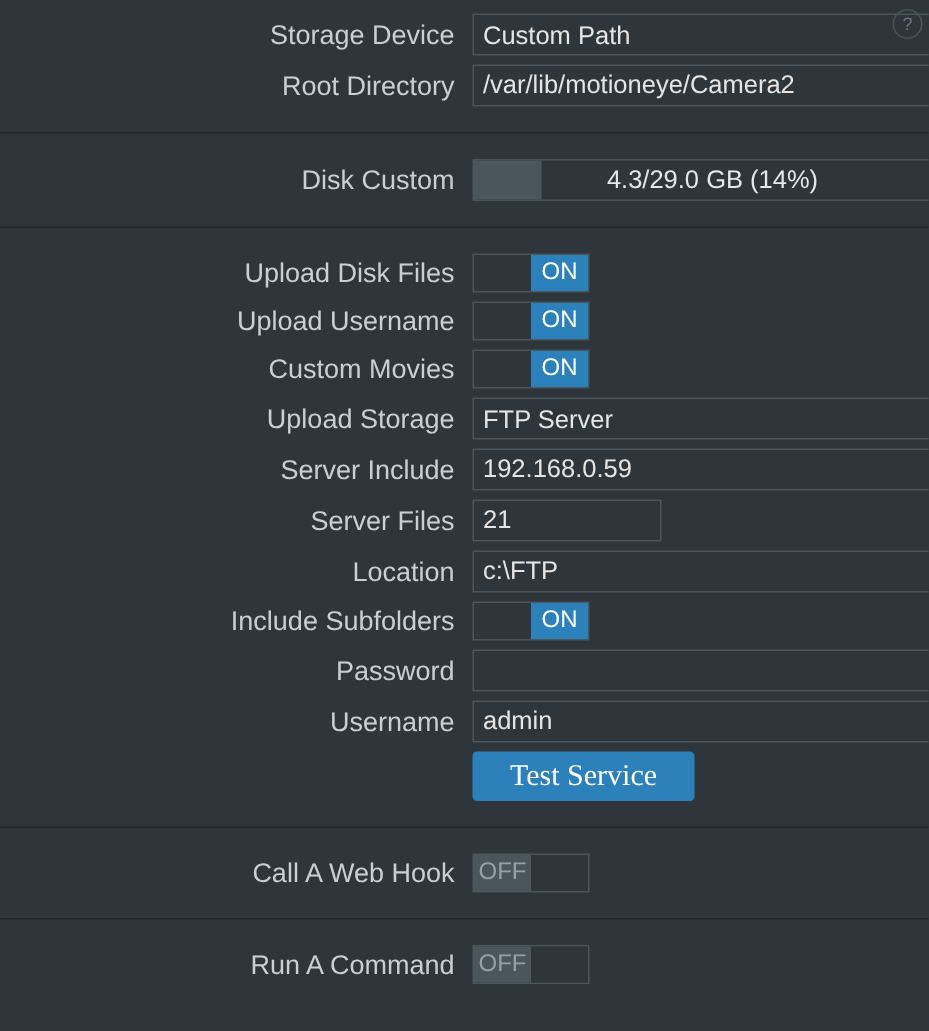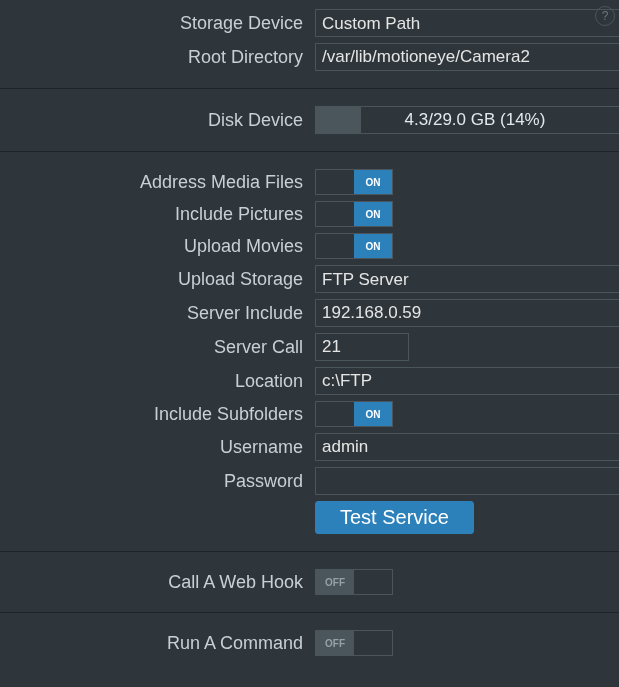--- a/index.html
+++ b/index.html
@@ -8,28 +8,28 @@
   .label{flex:0 0 250px;text-align:right;padding-right:12px;font-size:18px;}
   .ctrl{flex:1;display:flex;align-items:center;}
   hr.sep{border:none;border-top:1px solid #1e2428;margin:14px 0;}
   input[type=text], input[type=password], select{
     background:#2f363b;border:1px solid #4a555c;color:#e5e5e5;
     font-size:17px;padding:2px 6px;box-sizing:border-box;height:28px;
     font-family:inherit;
   }
   select{appearance:none;-webkit-appearance:none;-moz-appearance:none;padding-right:18px;}
   .w-full{width:320px;}
-  .w-small{width:94px;}
+  .w-small{width:126px;}
   .toggle{width:76px;height:24px;border:1px solid #4a555c;display:flex;align-items:stretch;cursor:pointer;}
-  .toggle .half{flex:1;display:flex;align-items:center;justify-content:center;font-size:10px;font-weight:bold;}
+  .toggle .half{flex:1;display:flex;align-items:center;justify-content:center;font-size:16px;font-weight:normal;}
   .toggle.on .half.on{background:#2d81bb;color:#fff;}
   .toggle.on .half.off{background:#2f363b;color:transparent;}
   .toggle.off .half.on{background:#2f363b;color:transparent;}
   .toggle.off .half.off{background:#4a555c;color:#97a0a7;}
-  .btn{background:#2d81bb;color:#fff;border:1px solid #2d81bb;font-size:20px;padding:4px 24px;cursor:pointer;border-radius:3px;font-family:Liberation Sans, sans-serif;}
+  .btn{background:#2d81bb;color:#fff;border:1px solid #2d81bb;font-size:20px;padding:4px 24px;cursor:pointer;border-radius:3px;font-family:Liberation Serif, serif;}
   .progress{width:320px;height:28px;border:1px solid #4a555c;position:relative;background:#2f363b;box-sizing:border-box;}
   .progress .fill{position:absolute;left:0;top:0;bottom:0;background:#4a555c;}
   .progress .ptxt{position:absolute;left:0;right:0;top:0;bottom:0;display:flex;align-items:center;justify-content:center;font-size:17px;color:#e2e8ec;}
   .help{position:absolute;right:4px;top:6px;width:18px;height:18px;border:1px solid #4a555c;border-radius:50%;display:flex;align-items:center;justify-content:center;color:#6a7680;font-size:12px;}
   .page{position:relative;}
 </style>
 </head>
 <body>
 
 <div class="page">
@@ -46,51 +46,51 @@
   <div class="row">
     <div class="label">Root Directory</div>
     <div class="ctrl">
       <input type="text" class="w-full" value="/var/lib/motioneye/Camera2" style="">
     </div>
   </div>
 
   <hr class="sep">
 
   <div class="row">
-    <div class="label">Disk Device</div>
+    <div class="label">Disk Custom</div>
     <div class="ctrl">
       <div class="progress">
         <div class="fill" id="disk-fill" style="width: 14%;"></div>
         <div class="ptxt">4.3/29.0 GB (14%)</div>
       </div>
     </div>
   </div>
 
   <hr class="sep">
 
   <div class="row">
-    <div class="label">Address Media Files</div>
+    <div class="label">Upload Disk Files</div>
     <div class="ctrl">
         <div class="toggle on">
           <div class="half off">OFF</div>
           <div class="half on">ON</div>
         </div>
       </div>
   </div>
   <div class="row">
-    <div class="label">Include Pictures</div>
+    <div class="label">Upload Username</div>
     <div class="ctrl">
         <div class="toggle on">
           <div class="half off">OFF</div>
           <div class="half on">ON</div>
         </div>
       </div>
   </div>
   <div class="row">
-    <div class="label">Upload Movies</div>
+    <div class="label">Custom Movies</div>
     <div class="ctrl">
         <div class="toggle on">
           <div class="half off">OFF</div>
           <div class="half on">ON</div>
         </div>
       </div>
   </div>
 
   <div class="row">
     <div class="label">Upload Storage</div>
@@ -100,50 +100,50 @@
       </select>
     </div>
   </div>
   <div class="row">
     <div class="label">Server Include</div>
     <div class="ctrl">
         <input type="text" class="w-full" value="192.168.0.59" style="">
       </div>
   </div>
   <div class="row">
-    <div class="label">Server Call</div>
+    <div class="label">Server Files</div>
     <div class="ctrl">
         <input type="text" class="w-small" value="21" style="">
       </div>
   </div>
   <div class="row">
     <div class="label">Location</div>
     <div class="ctrl">
         <input type="text" class="w-full" value="c:\FTP" style="">
       </div>
   </div>
   <div class="row">
     <div class="label">Include Subfolders</div>
     <div class="ctrl">
         <div class="toggle on">
           <div class="half off">OFF</div>
           <div class="half on">ON</div>
         </div>
       </div>
   </div>
   <div class="row">
+    <div class="label">Password</div>
+    <div class="ctrl">
+        <input type="password" class="w-full" value="" style="">
+      </div>
+  </div>
+  <div class="row">
     <div class="label">Username</div>
     <div class="ctrl">
         <input type="text" class="w-full" value="admin" style="">
-      </div>
-  </div>
-  <div class="row">
-    <div class="label">Password</div>
-    <div class="ctrl">
-        <input type="password" class="w-full" value="" style="">
       </div>
   </div>
   <div class="row">
     <div class="label"></div>
     <div class="ctrl">
         <button class="btn">Test Service</button>
       </div>
   </div>
 
   <hr class="sep">

